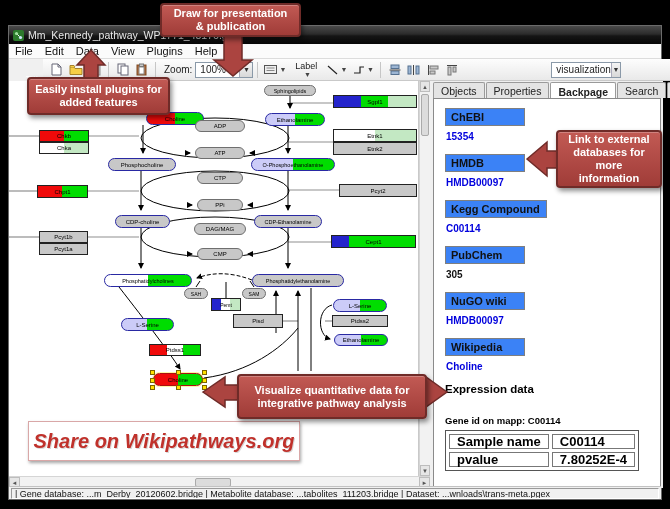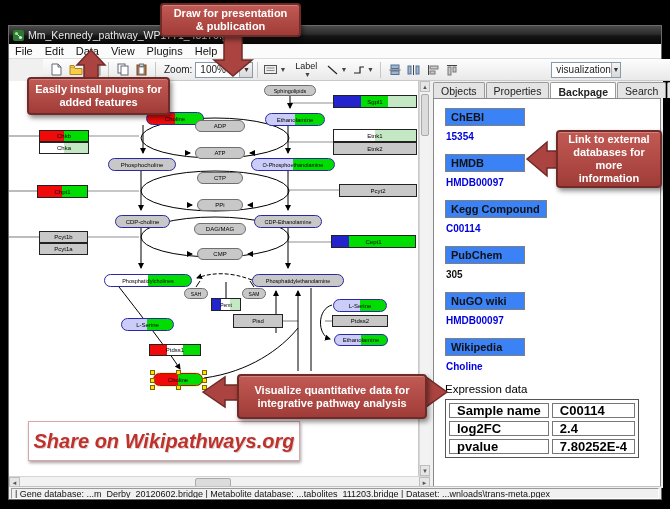--- a/index.html
+++ b/index.html
@@ -52,21 +52,21 @@
   .tab{padding:2px 7px 1px 7px;border:1px solid #9a9a9a;border-bottom:none;background:#e4e4e4;margin-right:1px;
     border-radius:2px 2px 0 0;color:#222;}
   .tab.active{background:#fff;font-weight:bold;position:relative;top:1px;padding-top:3px;}
   .panel-content{position:absolute;left:2px;right:2px;top:17px;bottom:0;background:#fff;border:1px solid #8a8a8a;
     padding:8px 8px 0 11px;overflow:hidden;}
   .db-section{margin-bottom:11px;}
   .db-header{border:1px solid #7f7f7f;background:#3b82f6;font-weight:bold;font-size:11px;color:#111;
     padding:2px 6px 2px 5px;min-width:80px;display:inline-block;}
   .db-link{display:block;margin:5px 0 0 1px;font-size:10px;font-weight:bold;color:#0000dd;height:11px;}
   .db-value{display:block;margin:5px 0 0 1px;font-size:10px;font-weight:bold;color:#111;height:11px;}
-  .expr-title{font-weight:normal;font-size:11.5px;color:#000;margin-top:6px;}
+  .expr-title{font-weight:bold;font-size:11.5px;color:#000;margin-top:6px;}
   .gene-id{font-weight:bold;font-size:9.5px;margin-top:20px;}
   .expr-table{margin-top:4px;border:1px solid #555;border-collapse:separate;border-spacing:3px;background:#fff;}
   .expr-table td{border:1px solid #777;font-size:13px;font-weight:bold;text-align:left;padding:1px 7px;line-height:11px;}
 
   .statusbar{position:absolute;left:0;bottom:0;width:100%;height:13px;background:#f0f0f0;border-top:1px solid #c2c2c2;
     display:flex;align-items:center;}
   .status-cell{flex:1;height:11px;margin:0 2px;border:1px solid;border-color:#9a9a9a #fff #fff #9a9a9a;
     font-size:9px;color:#111;padding:0 3px;white-space:nowrap;overflow:hidden;line-height:10px;}
 
   
@@ -391,29 +391,26 @@
       <div class="panel-content">
         <div id="db-sections">
             <div class="db-section"><div class="db-header">ChEBI</div><span class="db-link">15354</span></div>
             <div class="db-section"><div class="db-header">HMDB</div><span class="db-link">HMDB00097</span></div>
             <div class="db-section"><div class="db-header">Kegg Compound</div><span class="db-link">C00114</span></div>
             <div class="db-section"><div class="db-header">PubChem</div><span class="db-value">305</span></div>
             <div class="db-section"><div class="db-header">NuGO wiki</div><span class="db-link">HMDB00097</span></div>
             <div class="db-section"><div class="db-header">Wikipedia</div><span class="db-link">Choline</span></div>
           </div>
         <div class="expr-title">Expression data</div>
+        <div class="gene-id">Gene id on mapp: C00114</div>
         <table class="expr-table">
             <tbody id="expr-tbody">
               <tr>
                 <td>Sample name</td>
                 <td>C00114</td>
-              </tr>
-              <tr>
-                <td>log2FC</td>
-                <td>2.4</td>
               </tr>
               <tr>
                 <td>pvalue</td>
                 <td>7.80252E-4</td>
               </tr>
             </tbody>
           </table>
       </div>
     </div>
 

